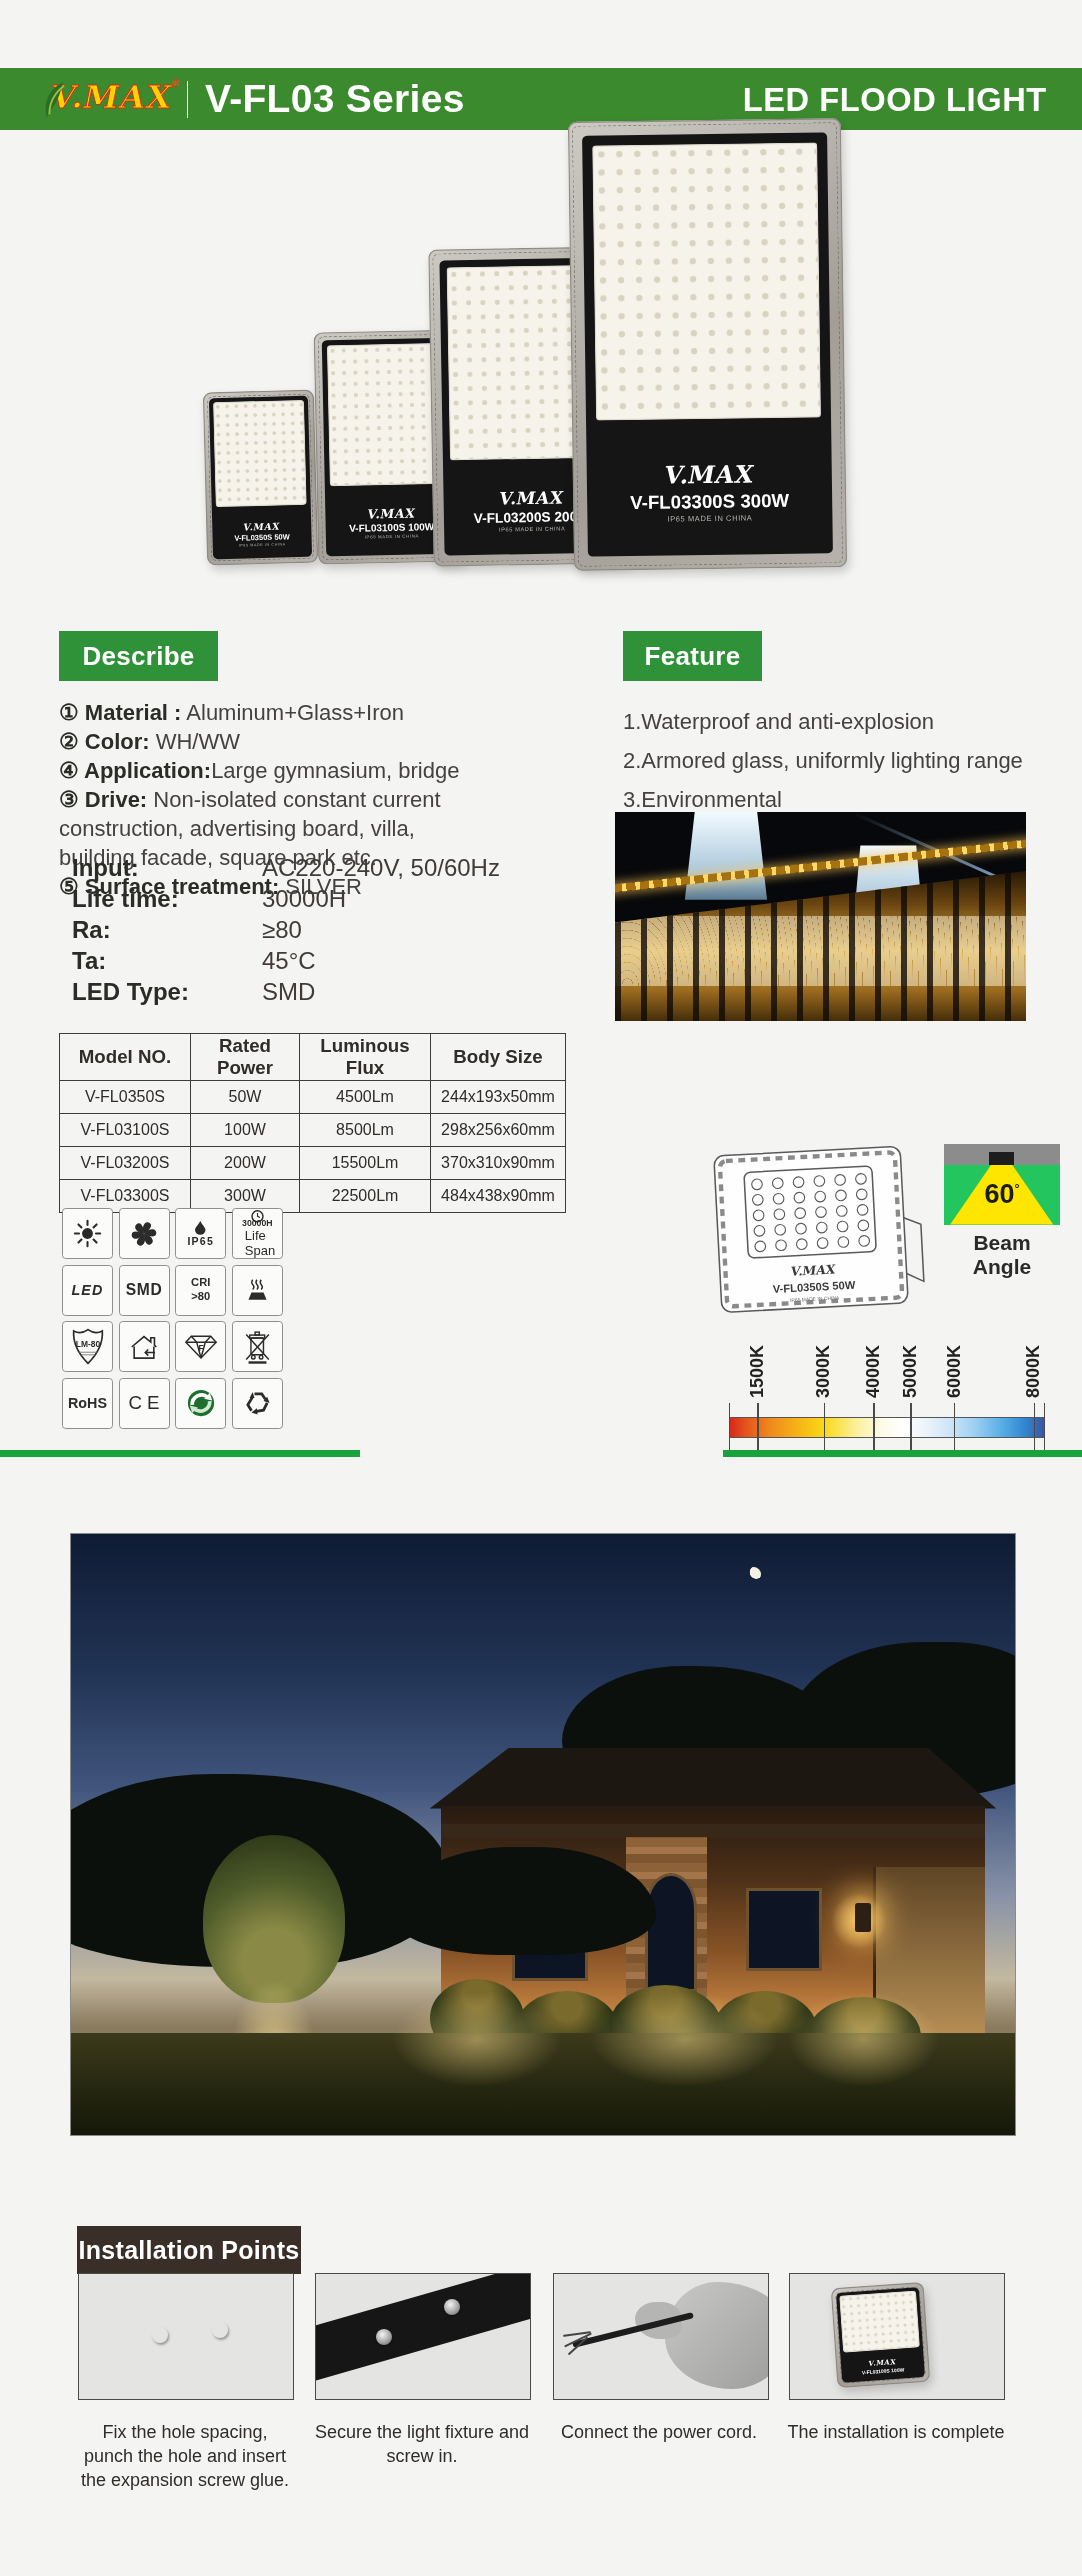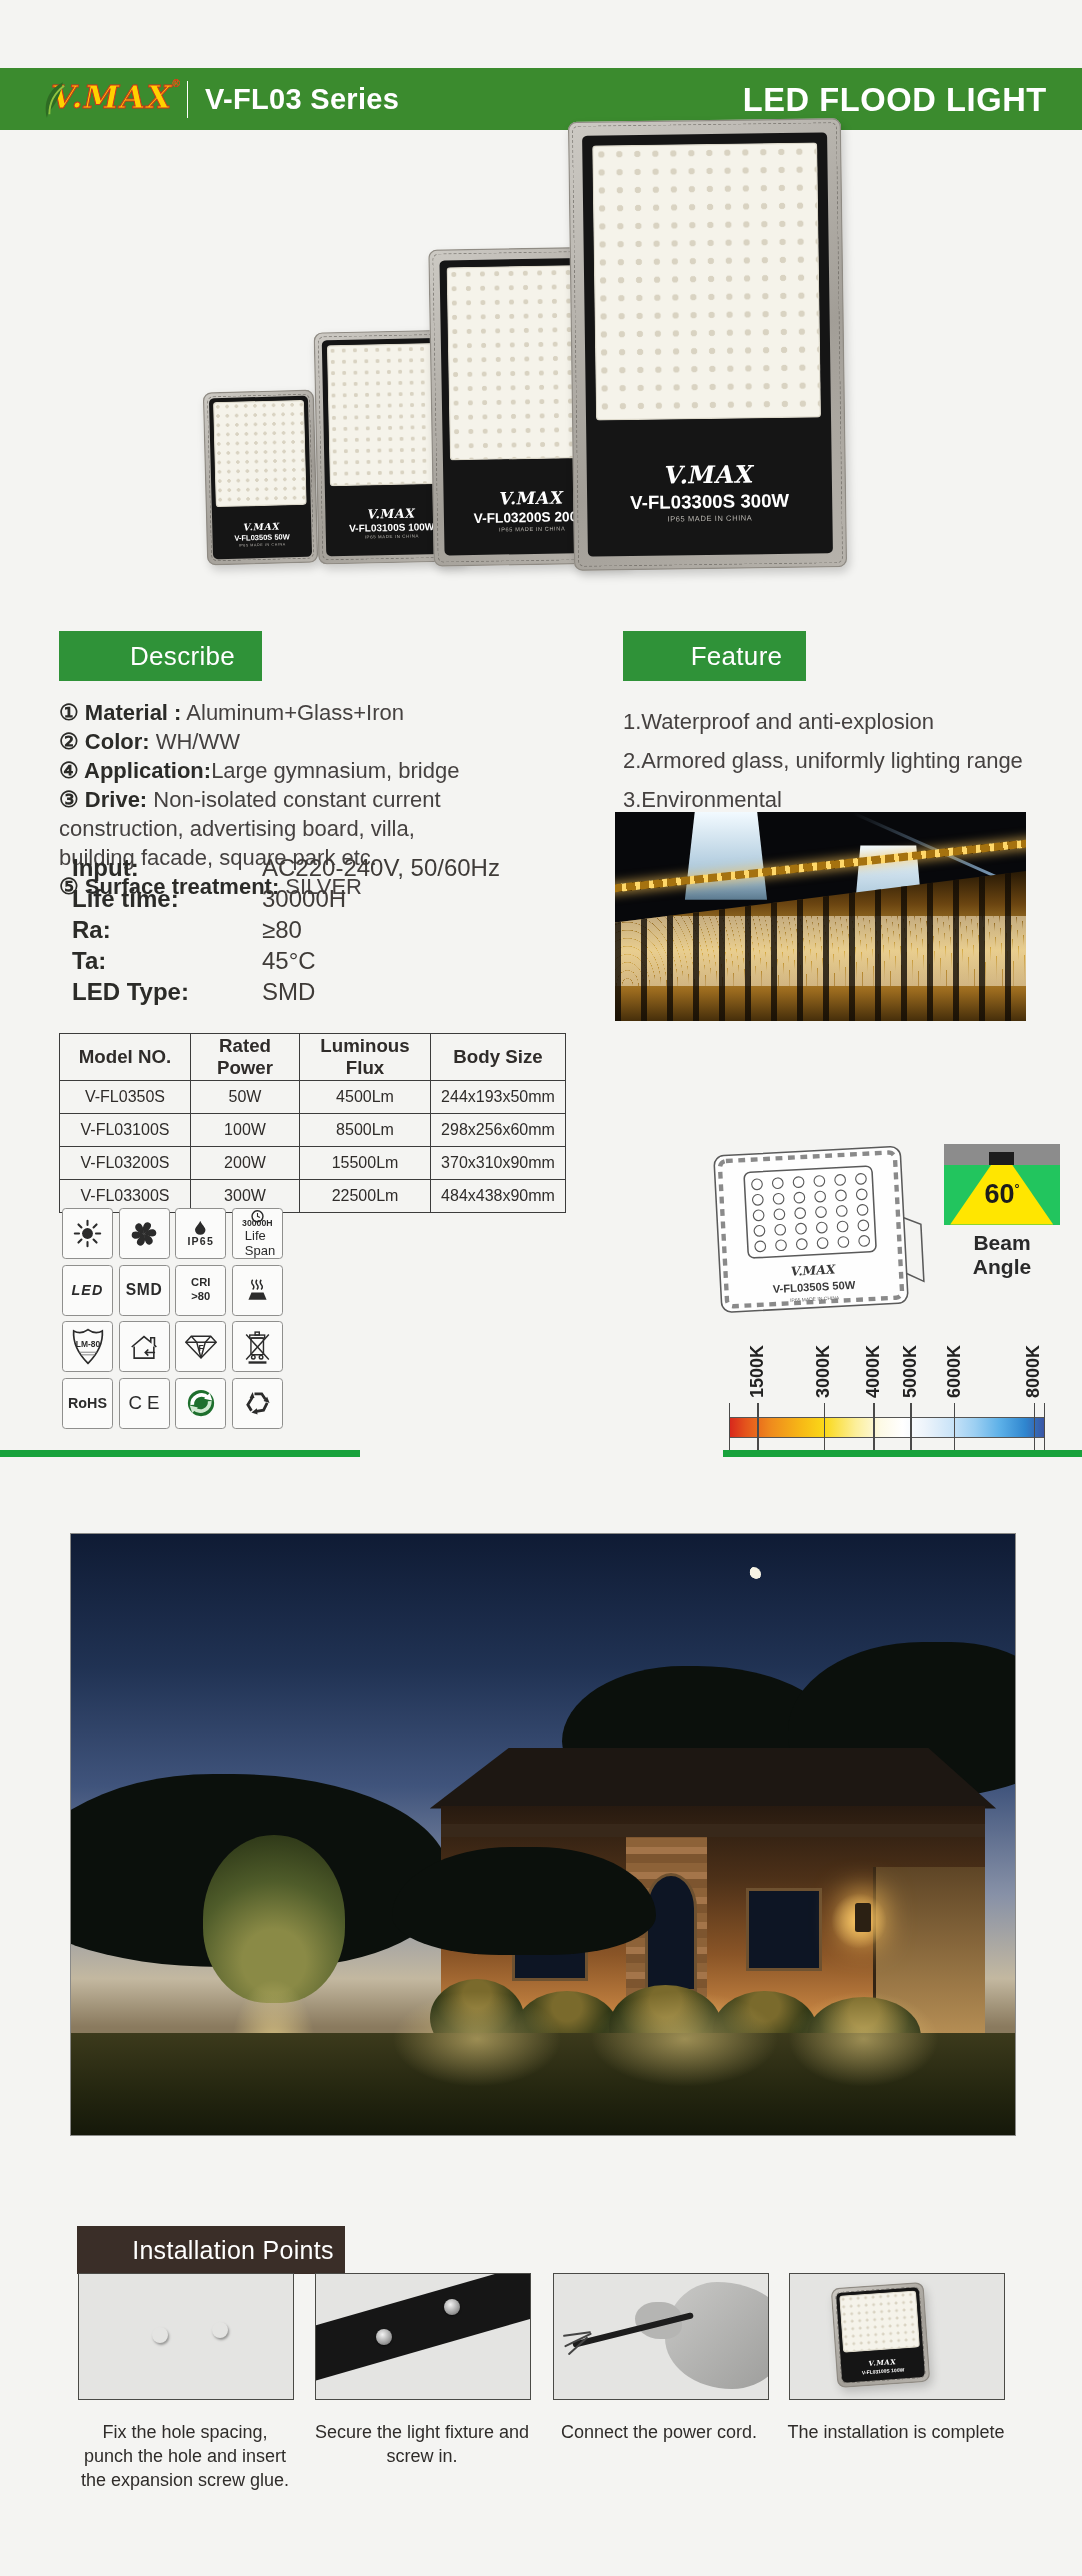--- a/index.html
+++ b/index.html
@@ -8,21 +8,21 @@
 
   
   .hdr{position:absolute;left:0;top:68px;width:1083px;height:62px;background:var(--header_green);}
   .logo{position:absolute;left:51px;top:8.7px;display:flex;align-items:flex-start;}
   .logo-text{font-family:"DejaVu Serif",serif;font-style:italic;font-weight:bold;font-size:32px;
              color:var(--brand_yellow);-webkit-text-stroke:1px var(--brand_red);letter-spacing:1.2px;line-height:41px;}
   .logo-reg{font-size:10px;color:var(--brand_yellow);-webkit-text-stroke:0.4px var(--brand_red);margin-top:1.2px;}
   .leaf{position:absolute;left:-8.7px;top:1.2px;}
   .hdr-div{position:absolute;left:187px;top:12.5px;width:1.2px;height:37px;background:#fff;}
   .hdr-series{position:absolute;left:205px;top:0;height:62px;display:flex;align-items:center;
-              color:#fff;font-size:29px;font-weight:600;letter-spacing:0.3px;}
+              color:#fff;font-size:39px;font-weight:600;letter-spacing:0.3px;}
   .hdr-title{position:absolute;right:36px;top:0;height:62px;display:flex;align-items:center;
              color:#fff;font-size:34px;font-weight:800;letter-spacing:0.6px;transform:scaleX(.96);transform-origin:right;}
 
   
   .light{position:absolute;}
   .frame{position:absolute;inset:0;border-radius:8.7px;padding:0;
          background:linear-gradient(145deg,#cdcac4,#a29e97 60%,#b7b3ac);
          box-shadow:inset 0 0 0 1.2px #8f8b84, 2.5px 5px 10px rgba(0,0,0,.18);}
   .frame:before{content:"";position:absolute;inset:3.7px;border:1.9px dashed rgba(86,83,77,.55);border-radius:6.2px;}
   .bezel{position:absolute;background:#151515;border-radius:5px;display:flex;flex-direction:column;overflow:hidden;}
@@ -41,21 +41,21 @@
   .l100 .panel{background-image:radial-gradient(circle,#d9d3c2 0 1.7px,rgba(0,0,0,0) 2.4px);background-size:11.2px 11.2px;}
   .l200 .panel{background-image:radial-gradient(circle,#d9d3c2 0 2.2px,rgba(0,0,0,0) 2.9px);background-size:14.3px 14.3px;}
   .l300 .panel{background-image:radial-gradient(circle,#d9d3c2 0 2.9px,rgba(0,0,0,0) 3.6px);background-size:18px 18px;}
   .l50  .p-brand{font-size:9.3px;} .l50  .p-model{font-size:7.5px;} .l50  .p-sub{font-size:3.7px;}
   .l100 .p-brand{font-size:12.5px;} .l100 .p-model{font-size:10px;} .l100 .p-sub{font-size:4.4px;}
   .l200 .p-brand{font-size:17px;} .l200 .p-model{font-size:13.7px;} .l200 .p-sub{font-size:5.6px;}
   .l300 .p-brand{font-size:24px;} .l300 .p-model{font-size:18.7px;} .l300 .p-sub{font-size:7.5px;}
 
   
   .tag{position:absolute;display:flex;align-items:center;justify-content:center;
-       color:#fff;font-weight:normal;font-size:26px;letter-spacing:0.3px;padding-left:44px;}
+       color:#fff;font-weight:bold;font-size:26px;letter-spacing:0.3px;}
   .tag-describe{left:59px;top:631px;width:159px;height:50px;background:var(--tag_green);}
   .tag-feature{left:623px;top:631px;width:139px;height:50px;background:var(--tag_green);}
   .tag-install{left:77px;top:2226px;width:224px;height:48px;background:var(--dark_tag);font-size:25px;}
 
   
   .d-list{position:absolute;left:59px;top:698px;width:517px;font-size:22px;line-height:29px;color:#454140;}
   .d-list b{color:#2b2а28;color:#2b2b28;}
   .specs{position:absolute;left:72px;top:852px;width:517px;font-size:24px;}
   .spec-row{height:31px;display:flex;align-items:center;}
   .spec-label{width:190px;font-weight:bold;color:#2b2b28;}

